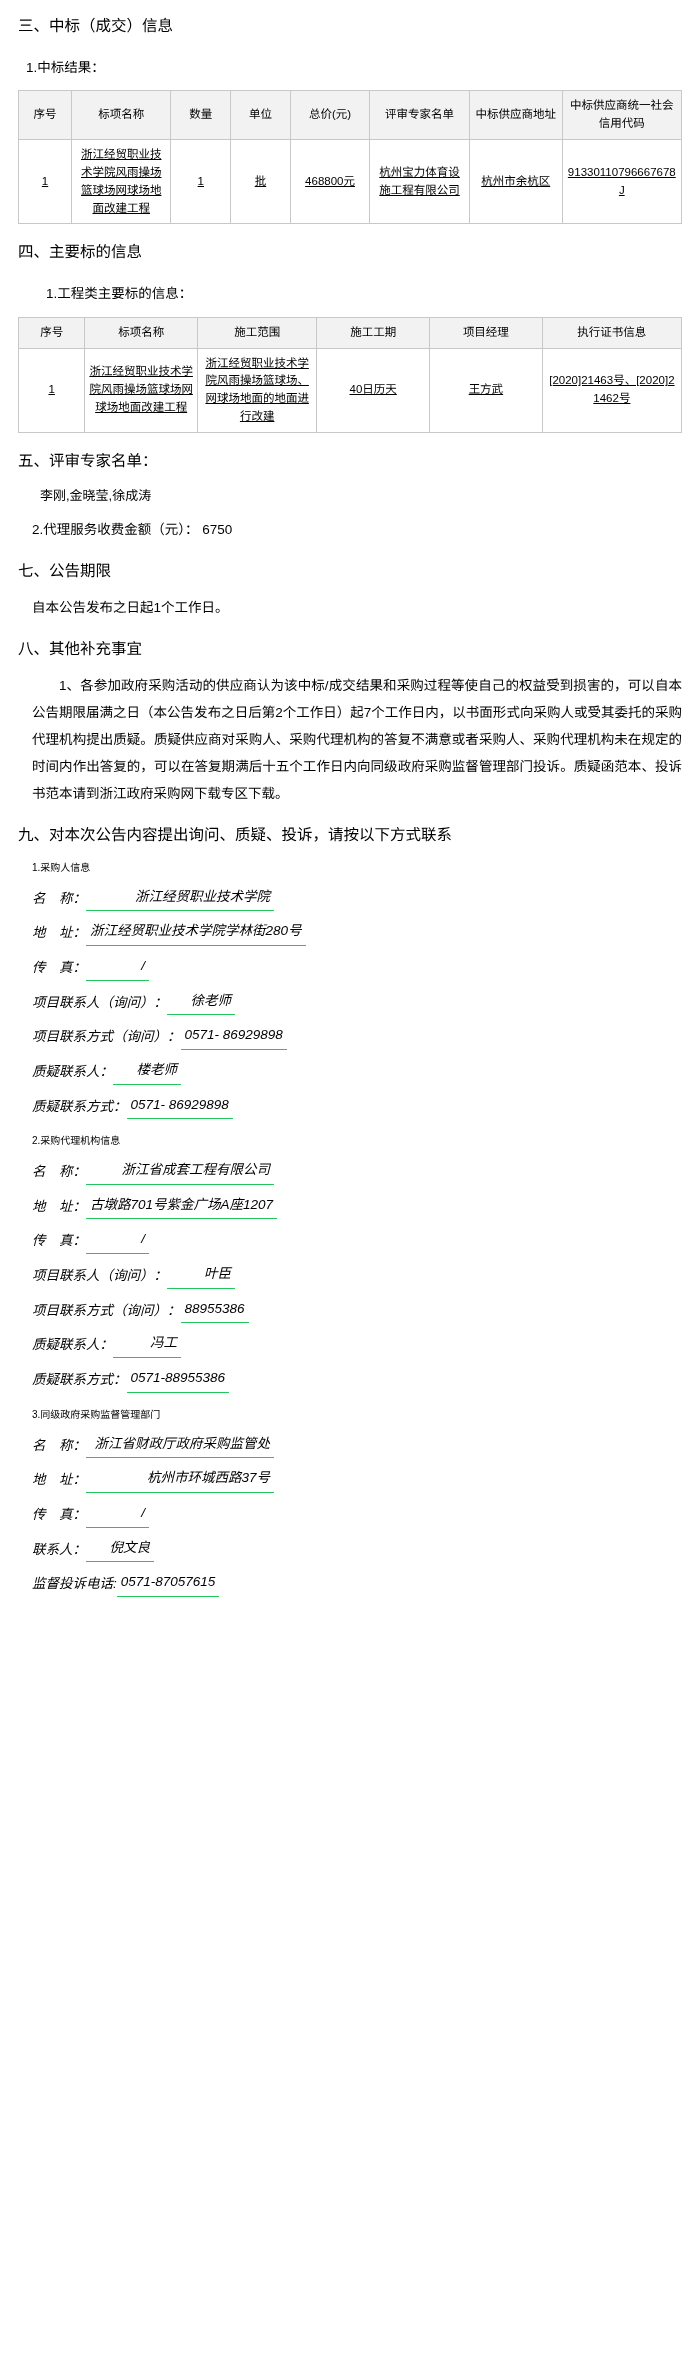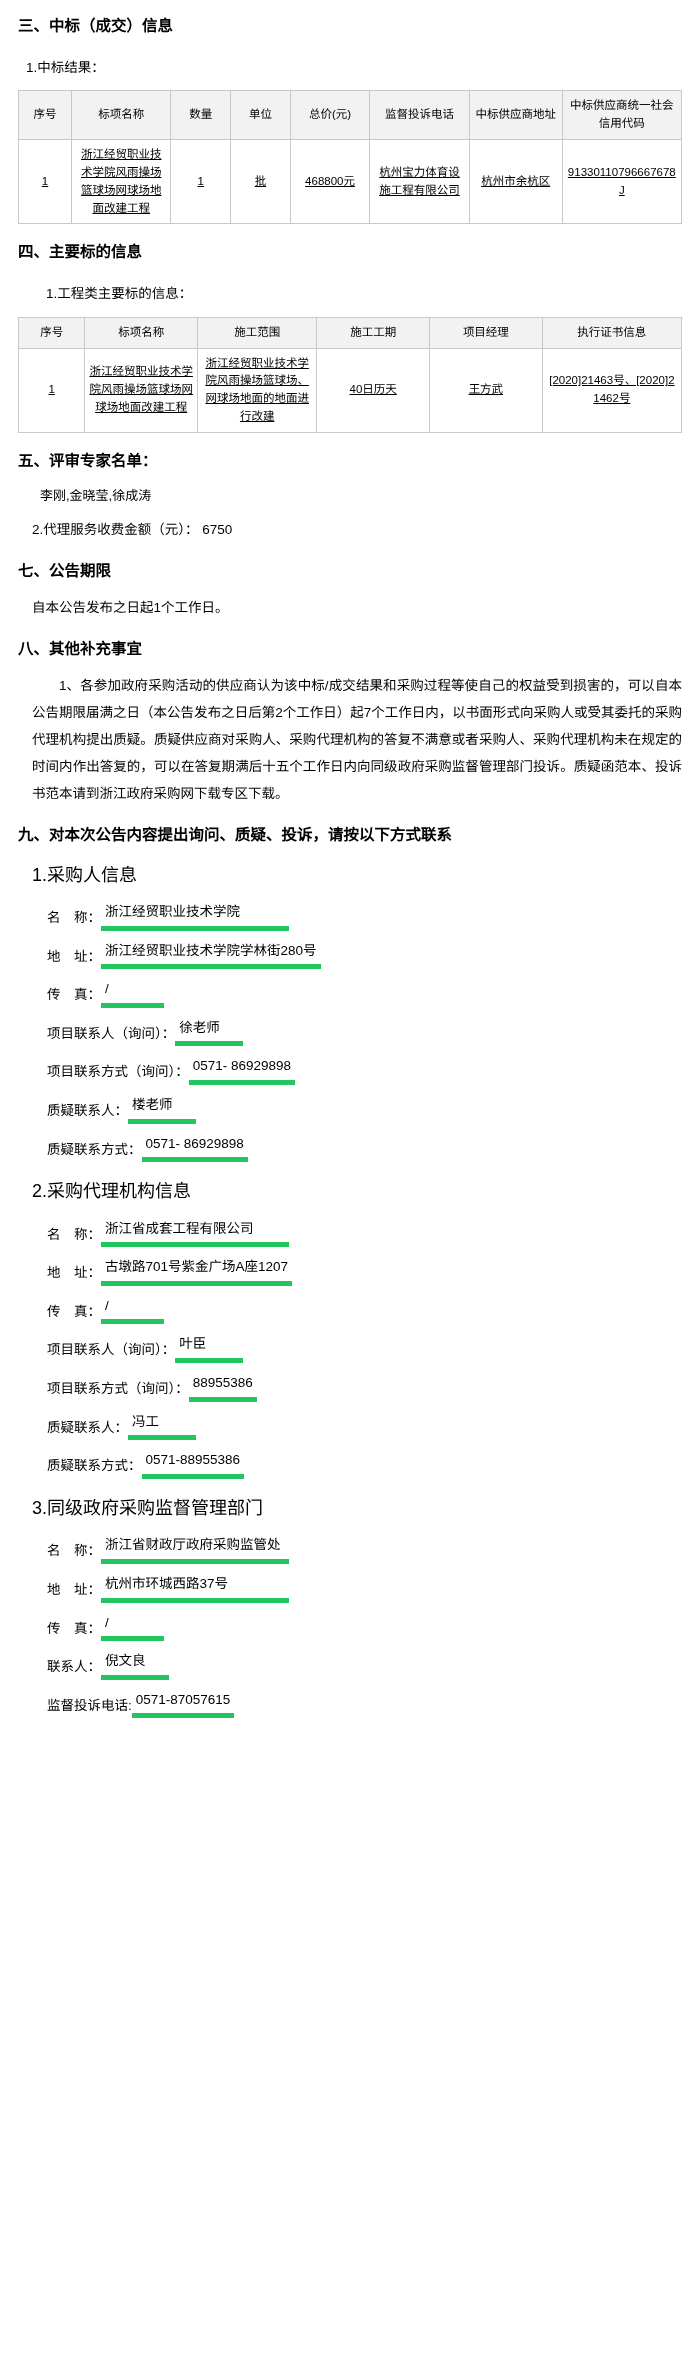--- a/index.html
+++ b/index.html
@@ -14,21 +14,21 @@
     font-size: 13px;
     line-height: 1.9;
   }
   .page {
     width: 700px;
     box-sizing: border-box;
     padding: 10px 18px 26px 18px;
   }
   h2.section {
     font-size: 15.5px;
-    font-weight: bold;
+    font-weight: normal;
     margin: 16px 0 10px 0;
     line-height: 1.6;
   }
   h2.section.first {
     margin-top: 4px;
   }
   .sub {
     margin: 16px 0 10px 8px;
     font-size: 13.5px;
   }
@@ -65,49 +65,50 @@
     line-height: 2.0;
   }
   .para.ind {
     text-indent: 2em;
   }
   .experts {
     margin: 8px 0 8px 22px;
     font-size: 13px;
   }
   .contact-block {
-    margin: 2px 0 4px 29px;
+    margin: 2px 0 4px 14px;
+    font-style: italic;
   }
   .c-line {
     display: flex;
     align-items: flex-end;
     margin: 7px 0;
     font-size: 13.5px;
     line-height: 1.9;
   }
   .c-label {
     white-space: nowrap;
     flex: 0 0 auto;
   }
   .c-val {
     flex: 0 0 auto;
-    border-bottom: 5px solid #22c55e;
+    border-bottom: 1px solid #22c55e;
     padding: 0 4px 1px 4px;
     min-width: 60px;
-    text-align: left;
+    text-align: right;
   }
   .c-val.wide {
     min-width: 180px;
   }
   .c-val.slash {
     min-width: 55px;
   }
   .subhead {
     margin: 12px 0 4px 14px;
-    font-size: 18px;
+    font-size: 10px;
   }
   .subhead.n1 {
     margin-top: 6px;
   }
 </style>
 </head>
 <body>
 
 <div class="page">
 
@@ -125,21 +126,21 @@
         <col style="width:14%">
         <col style="width:18%">
     </colgroup>
     <thead>
       <tr>
         <th>序号</th>
         <th>标项名称</th>
         <th>数量</th>
         <th>单位</th>
         <th>总价(元)</th>
-        <th>监督投诉电话</th>
+        <th>评审专家名单</th>
         <th>中标供应商地址</th>
         <th>中标供应商统一社会信用代码</th>
       </tr>
     </thead>
     <tbody>
       <tr>
         <td>1</td>
         <td>浙江经贸职业技术学院风雨操场篮球场网球场地面改建工程</td>
         <td>1</td>
         <td>批</td>

